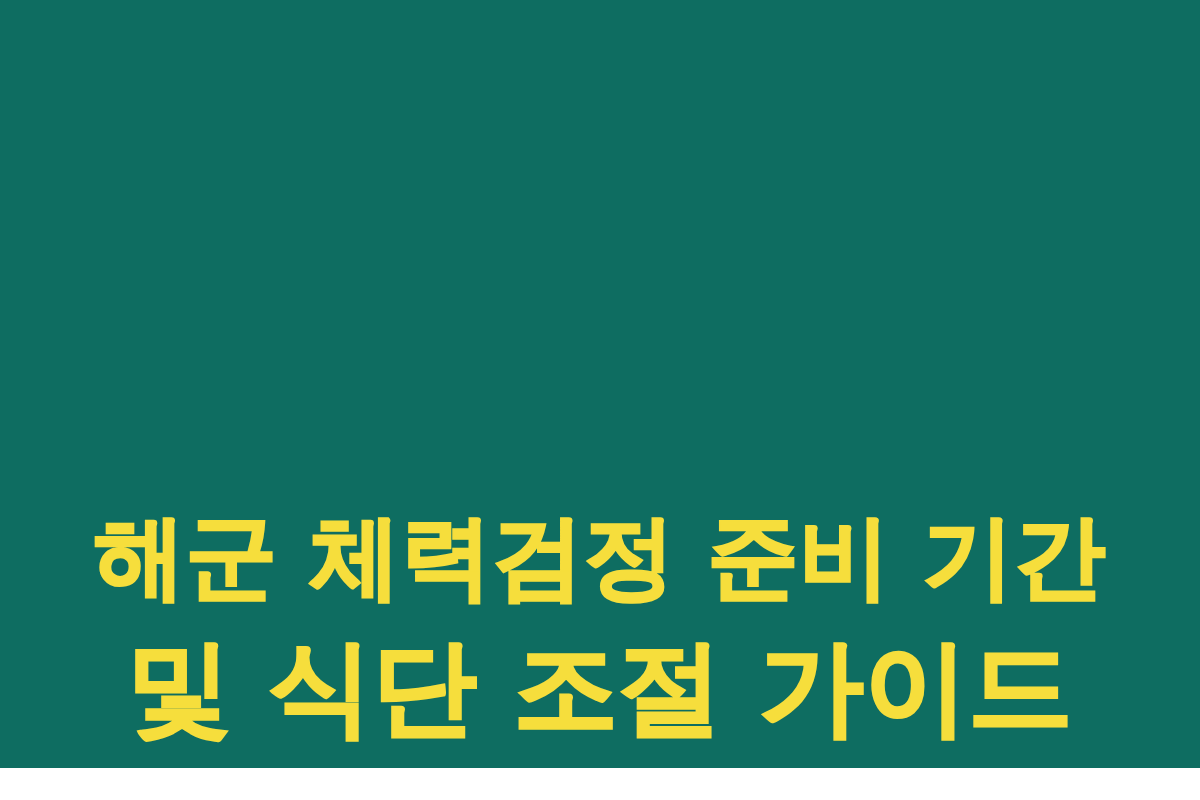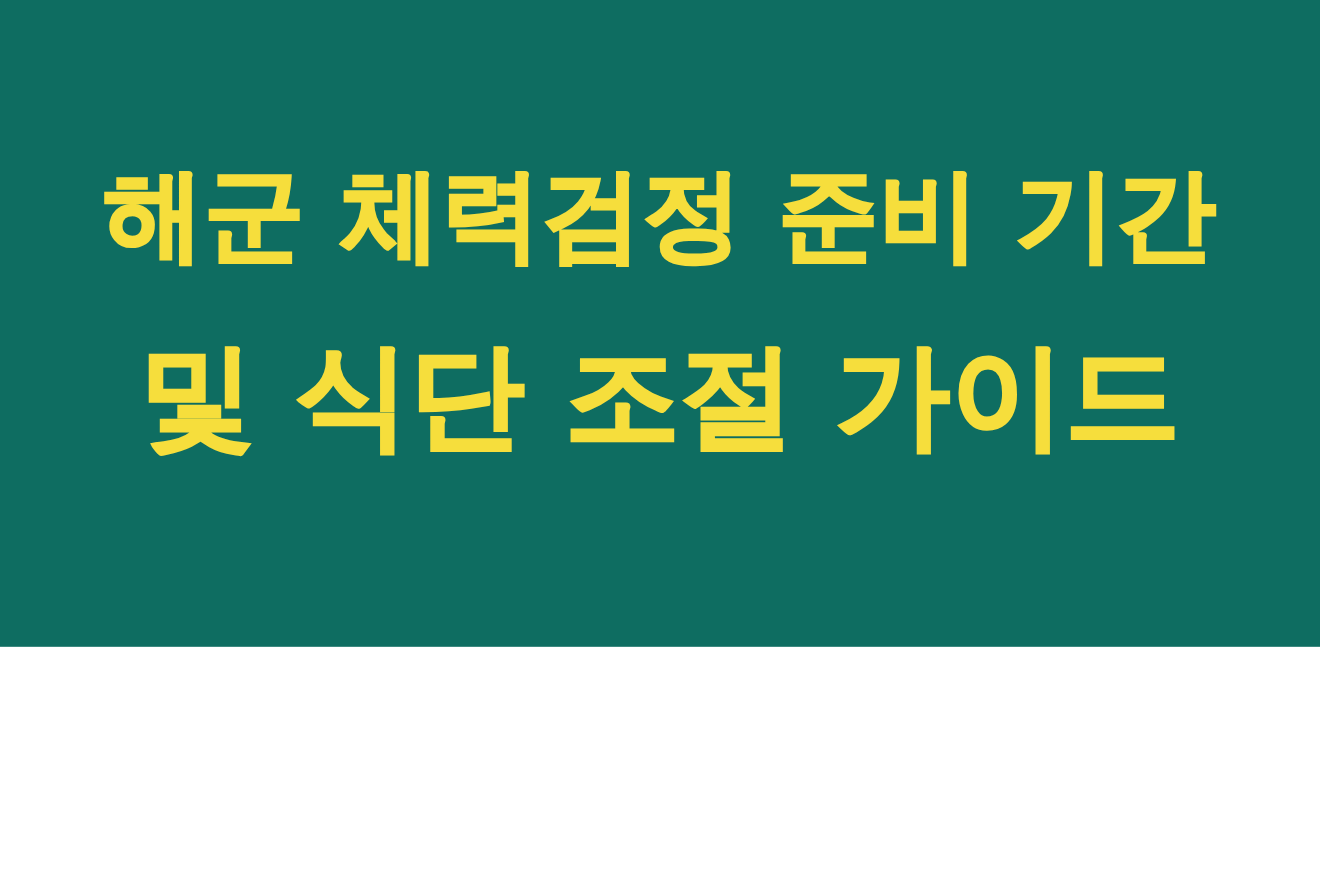--- a/index.html
+++ b/index.html
@@ -12,26 +12,26 @@
     width: 1200px;
     height: 800px;
     overflow: hidden;
     font-family: "DejaVu Sans", "Liberation Sans", sans-serif;
   }
 
   
   .banner {
     position: relative;
     width: 1200px;
-    height: 588px;
+    height: 768px;
     box-sizing: border-box;
     display: flex;
     flex-direction: column;
     align-items: center;
-    justify-content: center;
+    justify-content: flex-end;
     background-color: #0e6d61;   
     overflow: hidden;
   }
 
   
   .title-block {
     width: 1100px;
     text-align: center;
     display: flex;
     flex-direction: column;
@@ -66,17 +66,17 @@
 </style>
 </head>
 <body>
 
 <div class="banner" style="background-color: rgb(14, 109, 97);">
 
   <div class="title-block">
 
     <span class="title-line title-line--1" style="color: rgb(246, 222, 60); -webkit-text-stroke: 2.5px rgb(246, 222, 60); font-size: 91px;">해군 체력검정 준비 기간</span>
 
-    <span class="title-line title-line--2" style="color: rgb(246, 222, 60); margin-top: 34px; -webkit-text-stroke: 2.5px rgb(246, 222, 60);">및 식단 조절 가이드</span>
+    <span class="title-line title-line--2" style="color: rgb(246, 222, 60); -webkit-text-stroke: 2.5px rgb(246, 222, 60);">및 식단 조절 가이드</span>
 
   </div>
 
 </div>
 
 </body></html>

